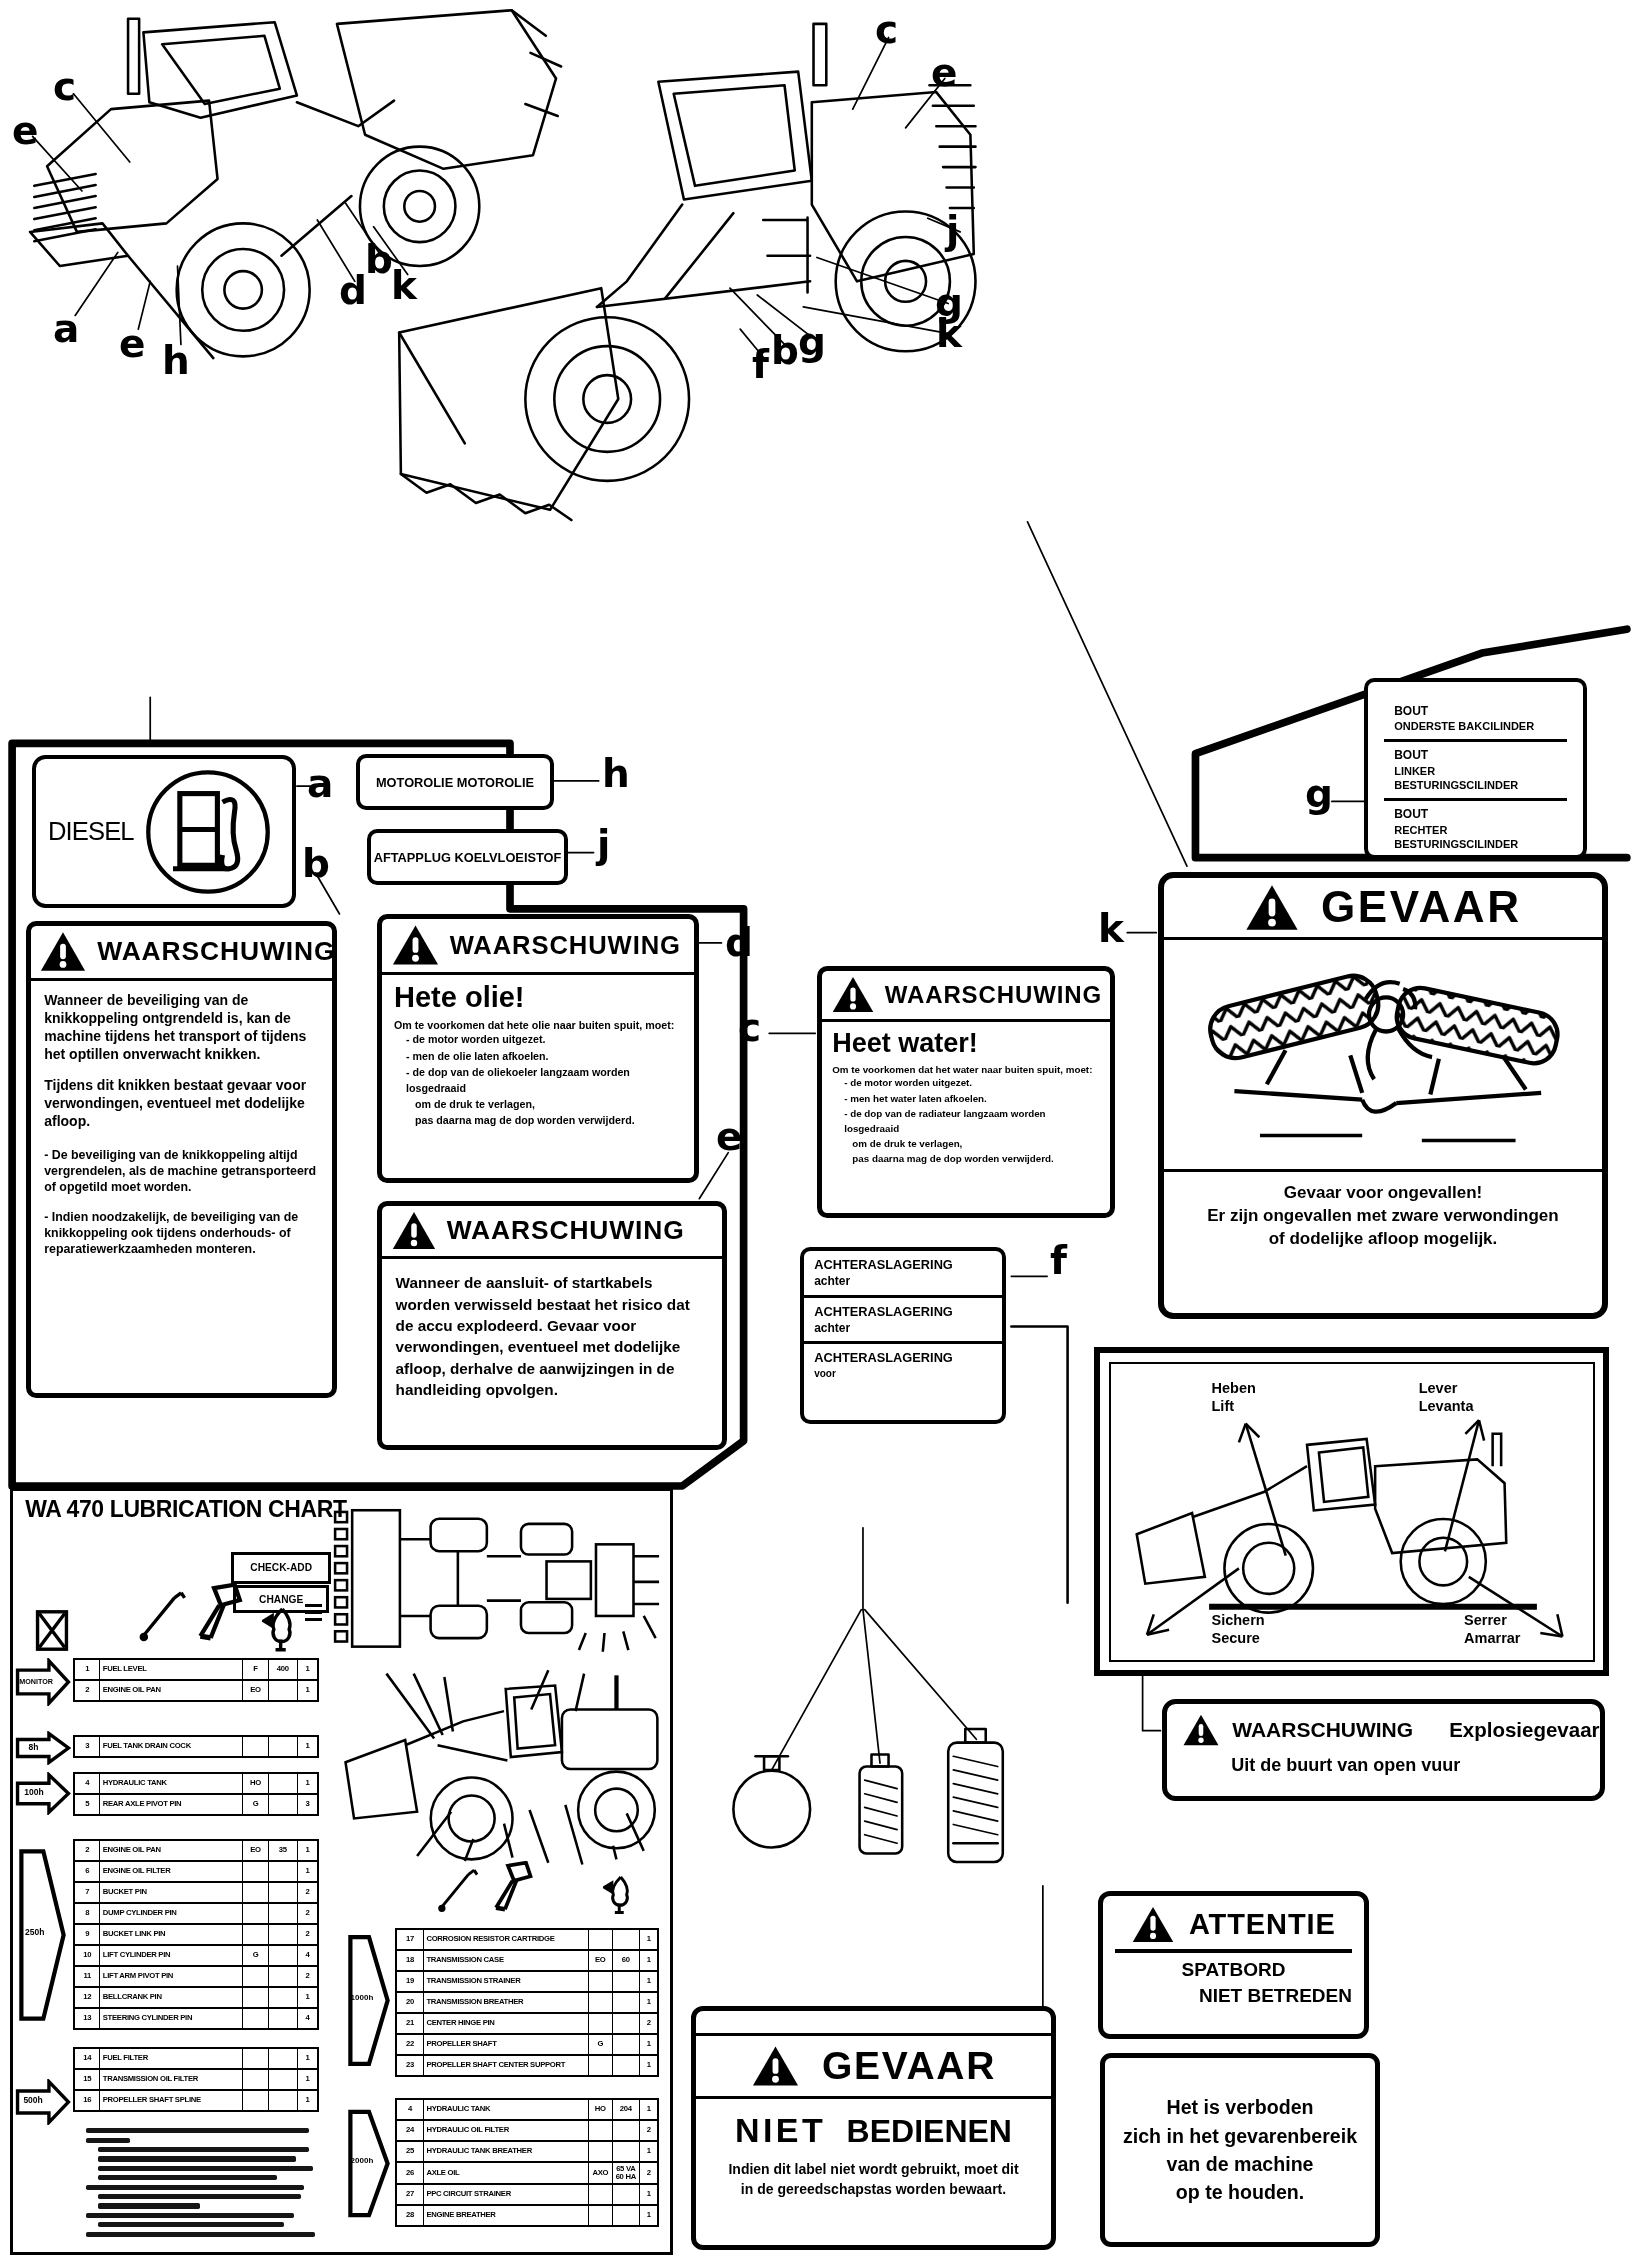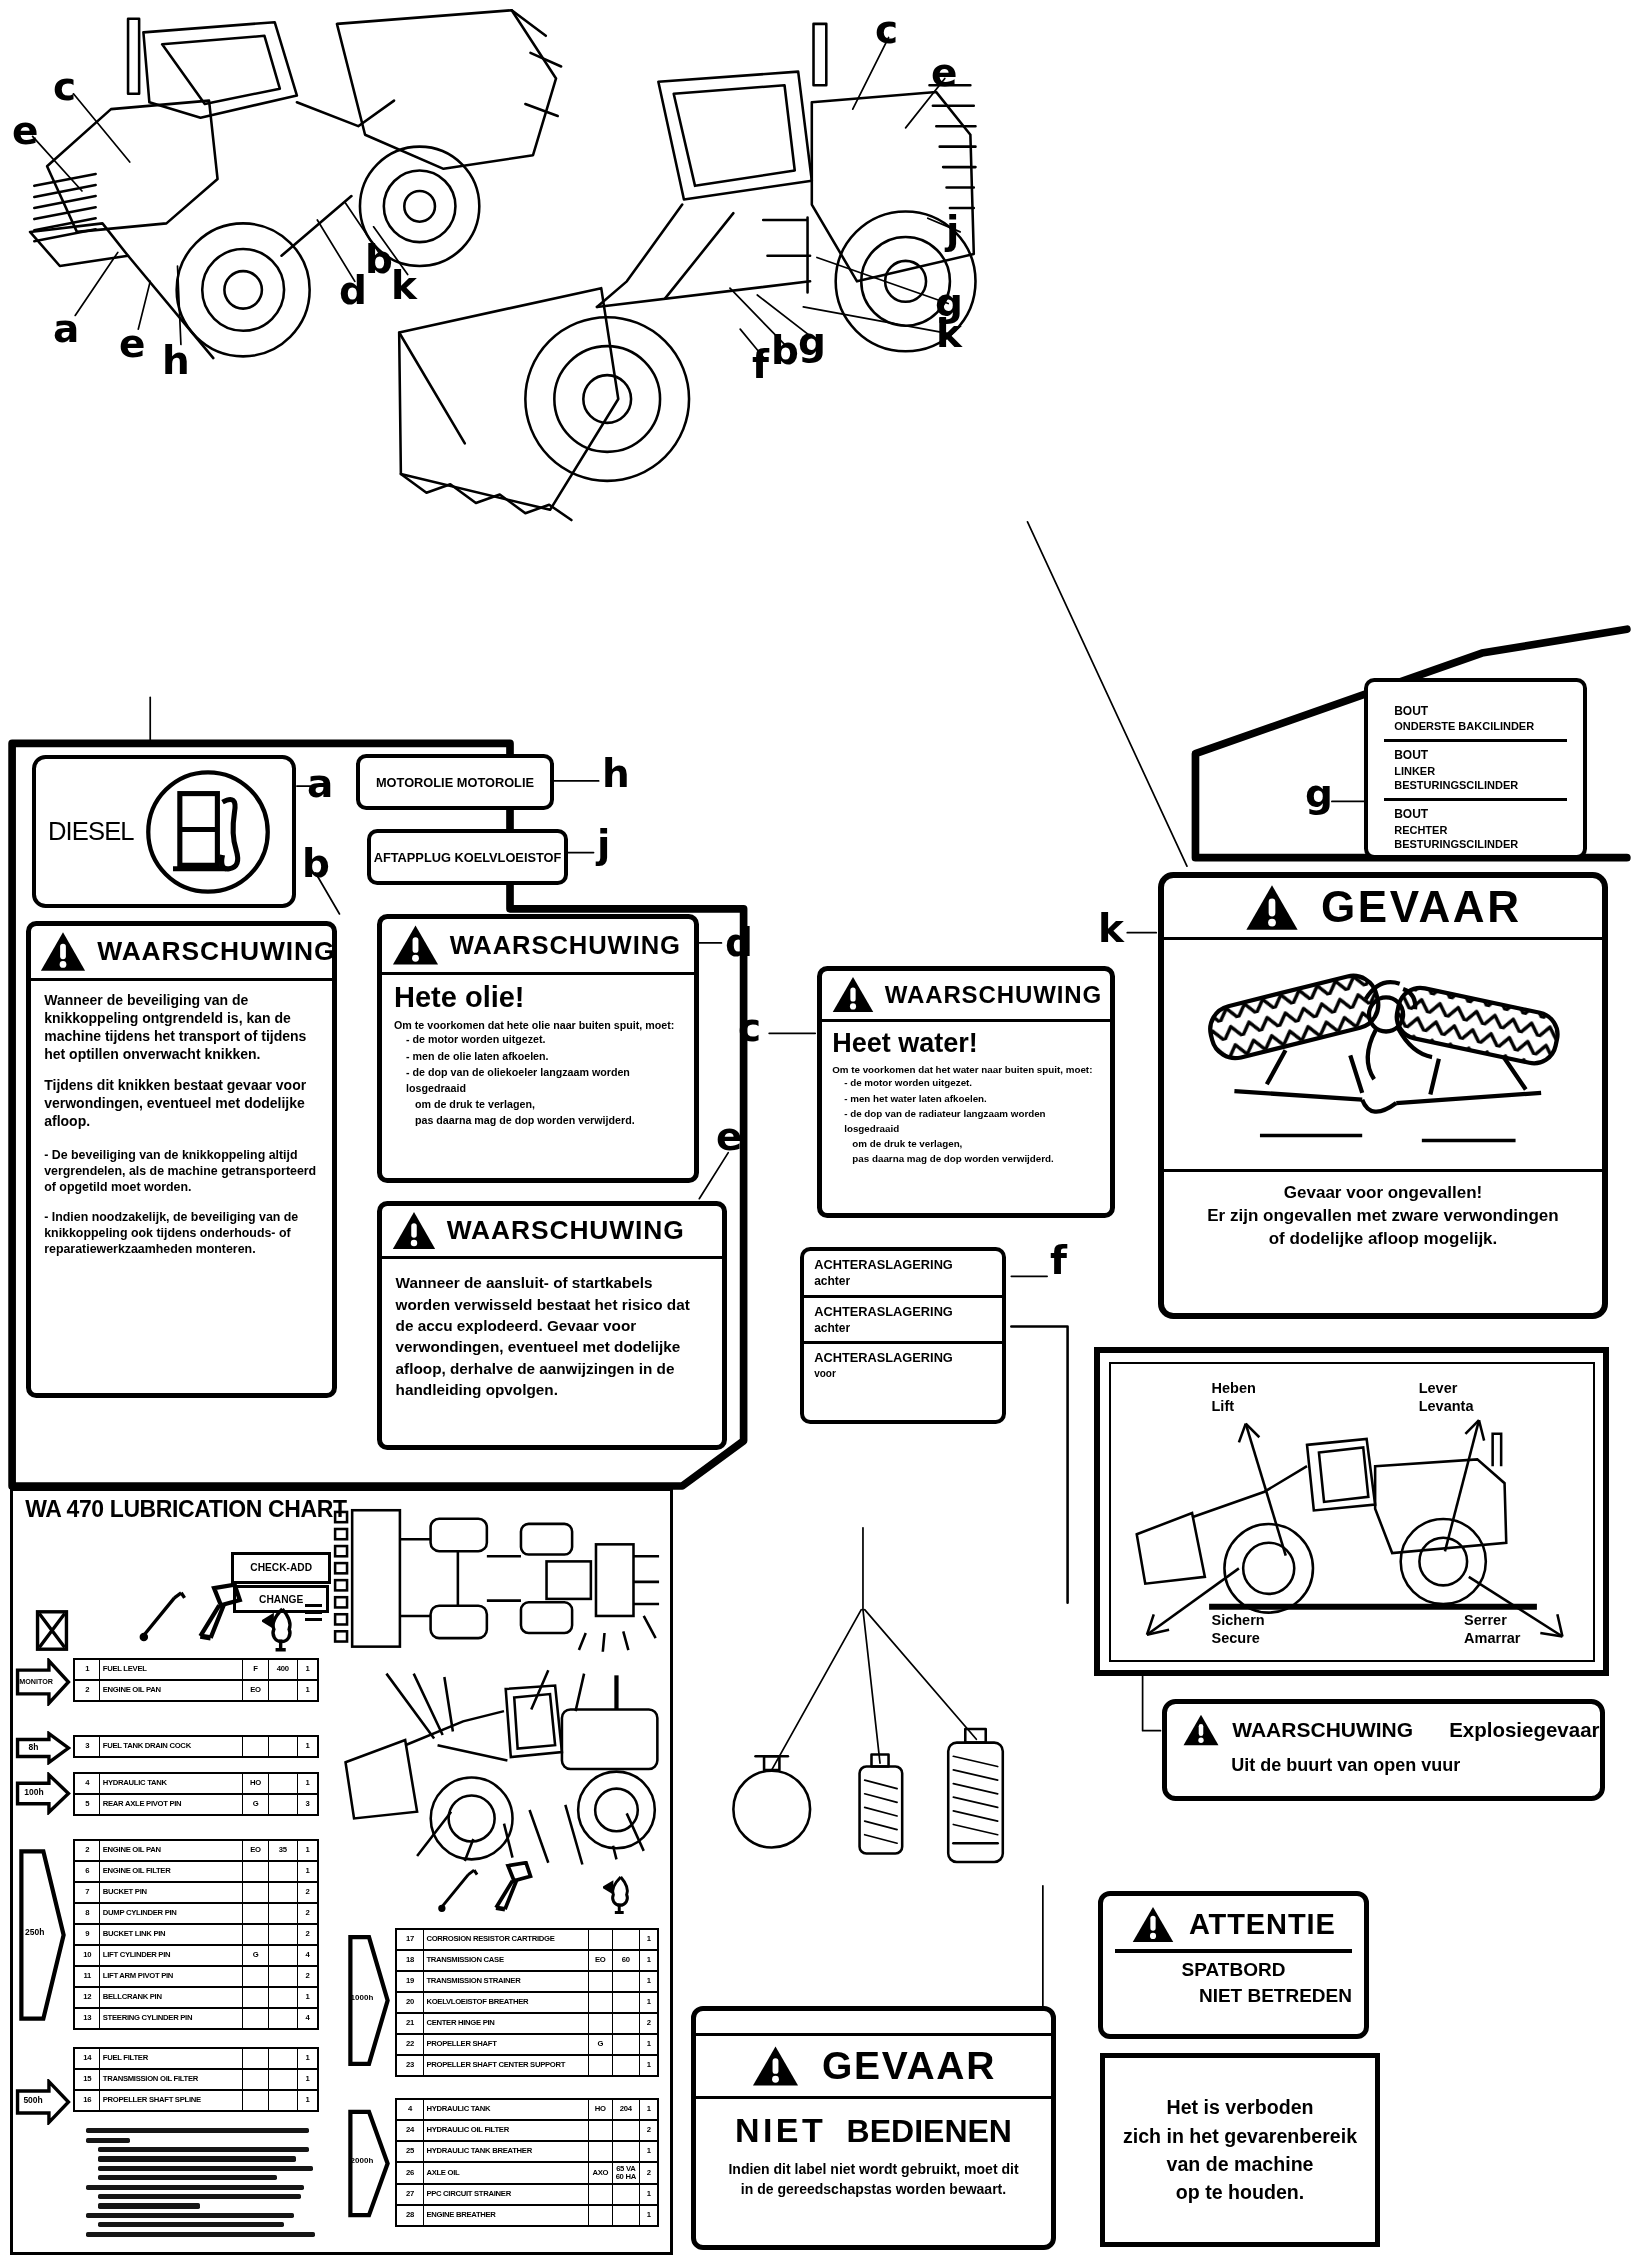--- a/index.html
+++ b/index.html
@@ -386,21 +386,21 @@
           <rect x="44" y="24" width="12" height="34" rx="6" fill="#fff"></rect>
           <circle cx="50" cy="70" r="7" fill="#fff"></circle>
         </svg>
     </span>
     <span style="font-size:29px;font-weight:bold;letter-spacing:0.9px">ATTENTIE</span>
   </div>
   <div style="text-align:center;font-size:19px;font-weight:bold;margin-top:6.8px">SPATBORD</div>
   <div style="text-align:right;font-size:19px;font-weight:bold;margin-top:3.4px">NIET BETREDEN</div>
 </div>
 
-<div class="lbl" style="left:1100px;top:2053px;width:280px;height:194px;border-width:5.1px;border-radius:0;display:flex;align-items:center;justify-content:center">
+<div class="lbl" style="left:1100px;top:2053px;width:280px;height:194px;border-width:5.1px;border-radius:11px;display:flex;align-items:center;justify-content:center">
   <div style="text-align:center;font-size:19.6px;font-weight:bold;white-space:pre-line;line-height:1.45">Het is verboden
 zich in het gevarenbereik
 van de machine
 op te houden.</div>
 </div>
 
 <div class="lbl" style="left:691px;top:2006px;width:365px;height:244px;border-width:5.1px;border-radius:12px;padding:0">
   <div style="height:22px;border-bottom:3.4px solid #000"></div>
   <div style="display:flex;align-items:center;justify-content:center;gap:22px;height:60px;border-bottom:3.4px solid #000">
     <span class="tri">
@@ -669,21 +669,21 @@
       </div>
       <div class="trow">
         <div class="tc tc-no">19</div>
         <div class="tc tc-item">TRANSMISSION STRAINER</div>
         <div class="tc tc-lub"></div>
         <div class="tc tc-qty"></div>
         <div class="tc tc-pts">1</div>
       </div>
       <div class="trow">
         <div class="tc tc-no">20</div>
-        <div class="tc tc-item">KOELVLOEISTOF BREATHER</div>
+        <div class="tc tc-item">TRANSMISSION BREATHER</div>
         <div class="tc tc-lub"></div>
         <div class="tc tc-qty"></div>
         <div class="tc tc-pts">1</div>
       </div>
       <div class="trow">
         <div class="tc tc-no">21</div>
         <div class="tc tc-item">CENTER HINGE PIN</div>
         <div class="tc tc-lub"></div>
         <div class="tc tc-qty"></div>
         <div class="tc tc-pts">2</div>

